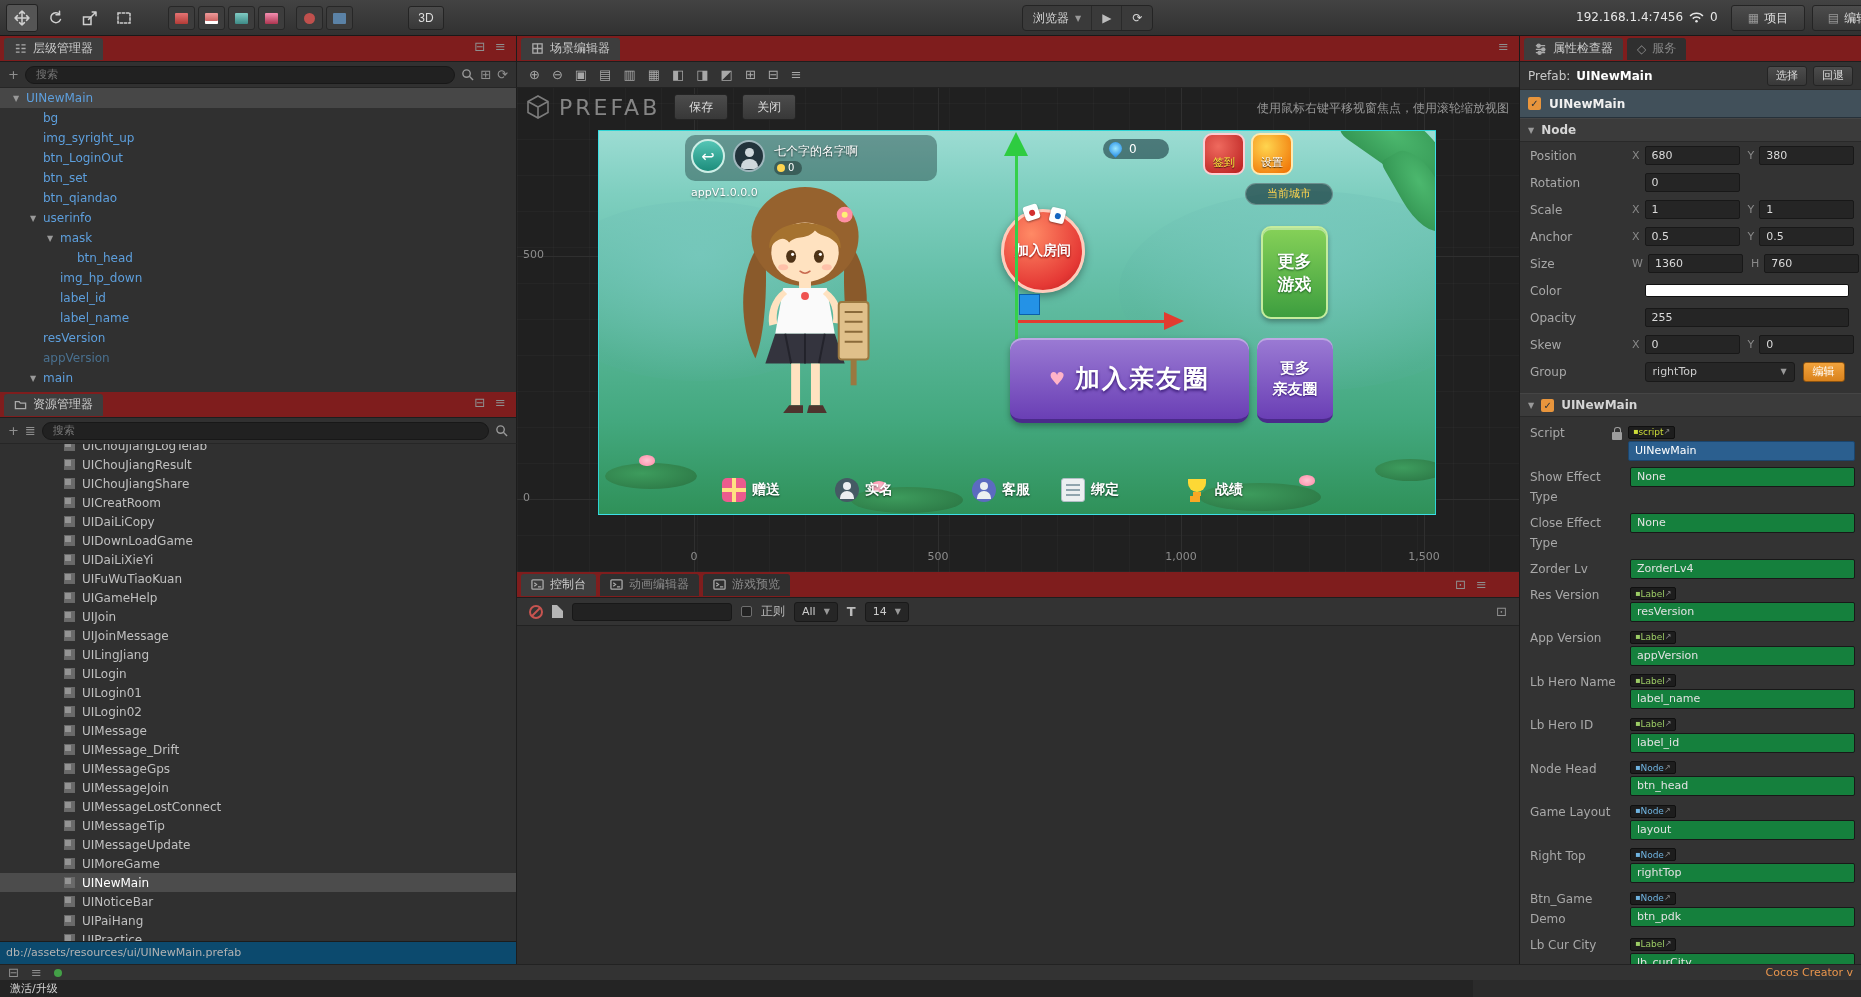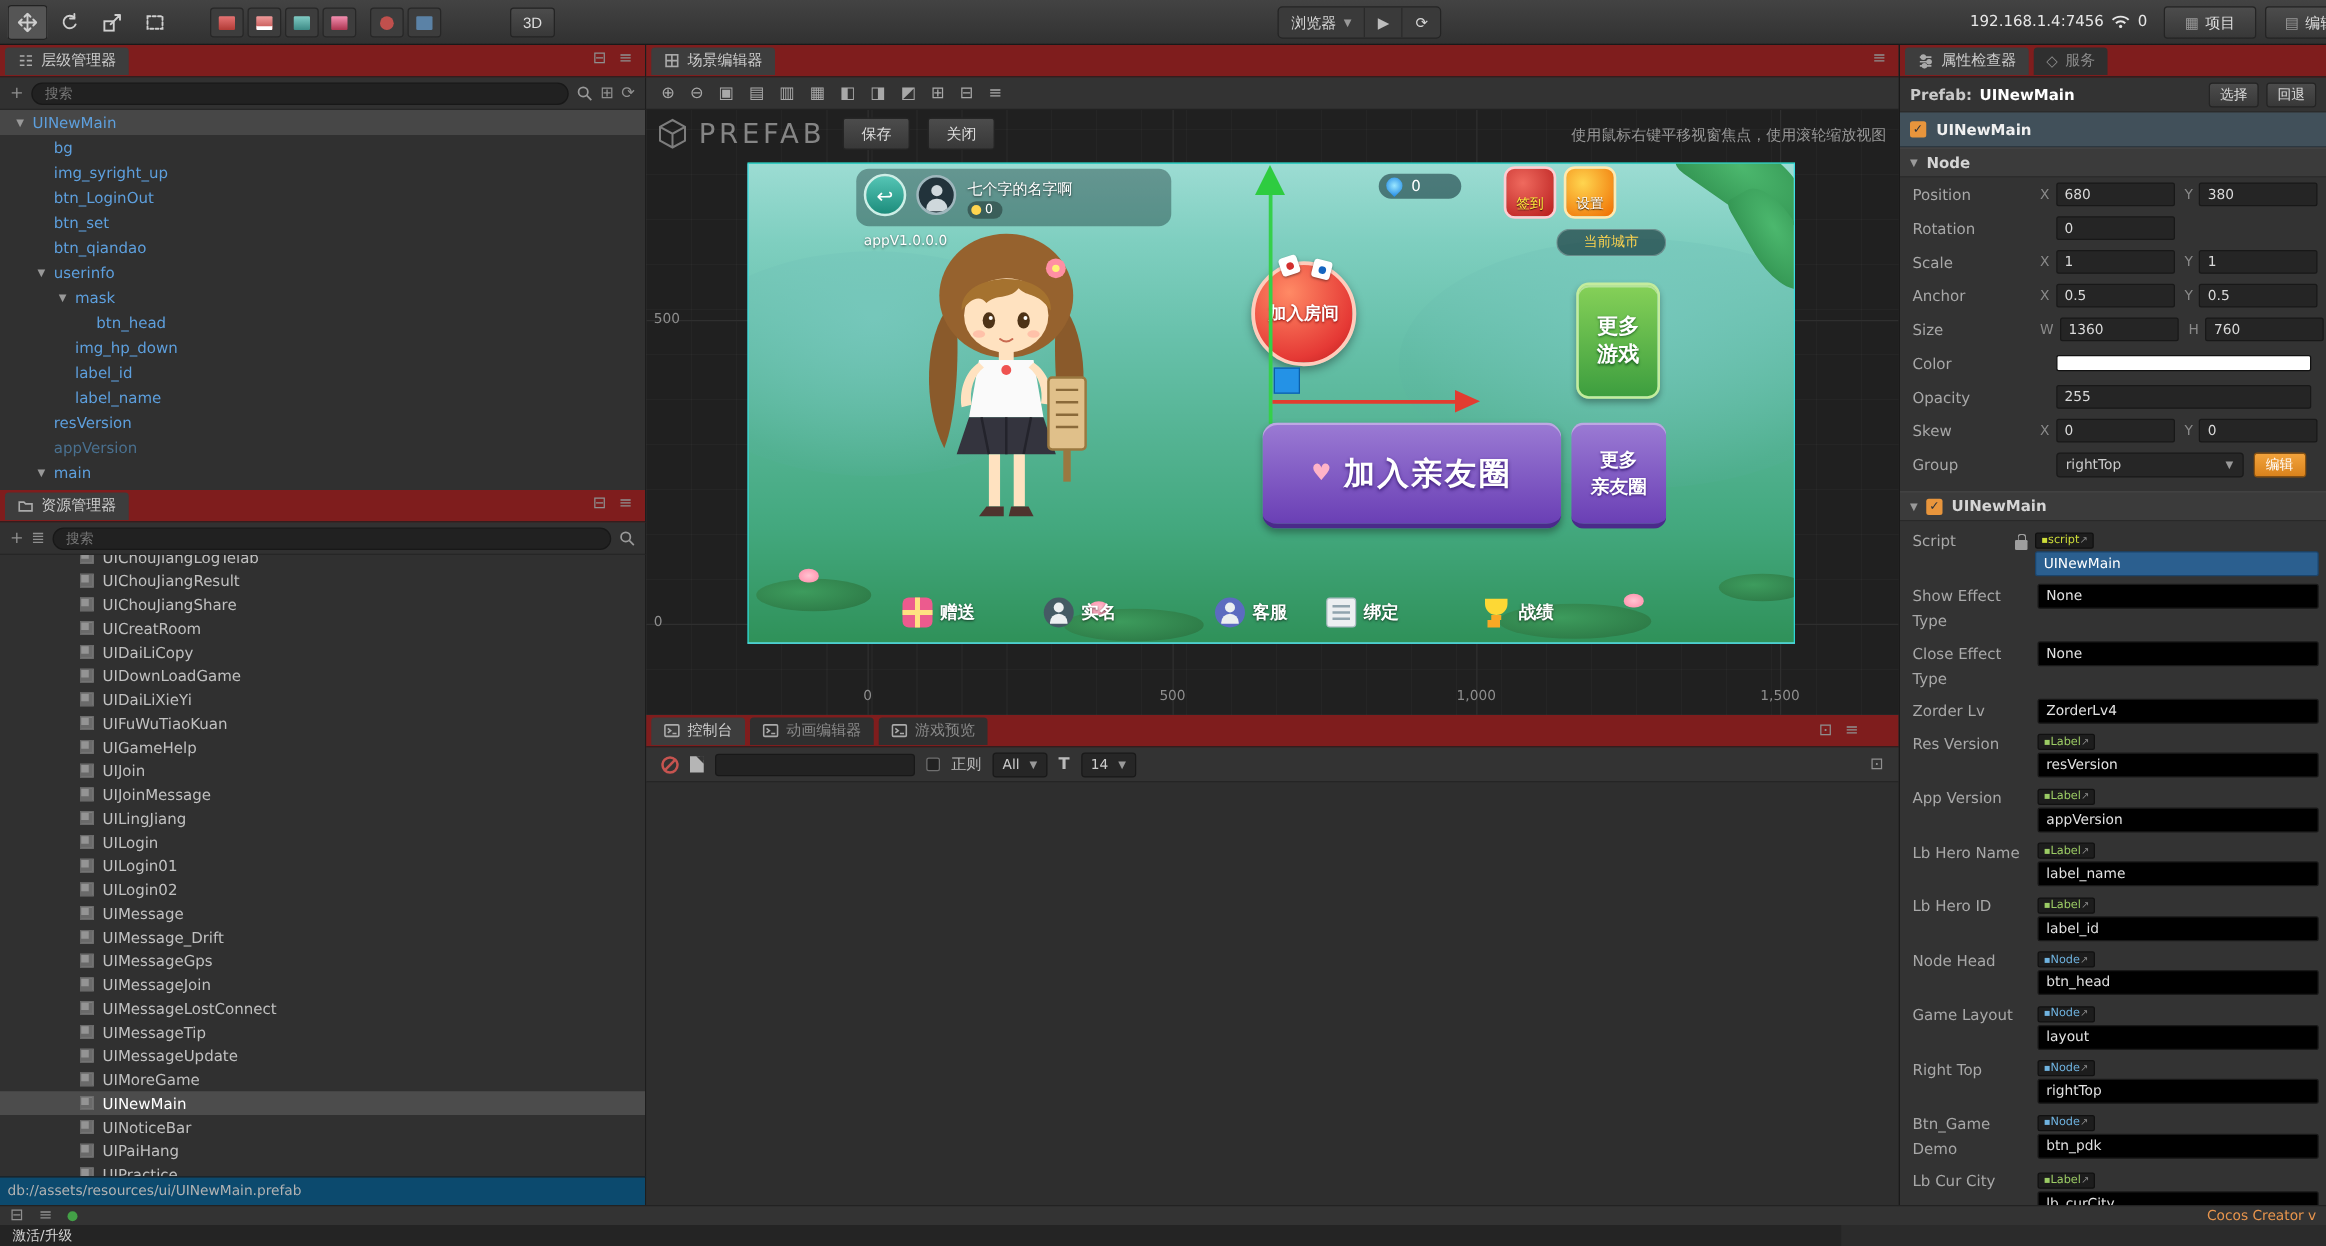--- a/index.html
+++ b/index.html
@@ -130,21 +130,21 @@
 .page-ic::before{content:"";position:absolute;right:0;top:0;border:3px solid #333;border-left-color:transparent;border-bottom-color:transparent}
 #console-input{width:160px;height:18px;background:#222;border:1px solid #181818;border-radius:3px;color:#ccc;outline:none;padding:0 6px;font-family:inherit}
 .cbx{width:11px;height:11px;background:#222;border:1px solid #6f6f6f;border-radius:2px}
 .selectbox{background:#262626;border:1px solid #191919;border-radius:3px;height:20px;display:inline-flex;align-items:center;gap:8px;padding:0 7px;color:#ccc;font-size:11px}
 .ticon{color:#bbb;font-weight:bold;font-size:13px}
 
 
 #inspector{position:absolute;left:1519px;top:36px;width:342px;height:928px;background:#333;border-left:1px solid #1a1a1a;overflow:hidden}
 #insp-prefab{height:28px;display:flex;align-items:center;gap:6px;padding:0 8px;border-bottom:1px solid #2a2a2a}
 #insp-prefab .pname{color:#fff;font-weight:bold}
-#insp-prefab .plabel{color:#c9c9c9;font-weight:bold}
+#insp-prefab .plabel{color:#c9c9c9;font-weight:normal}
 #insp-prefab .btn{height:20px;padding:0 8px;font-size:11px}
 #insp-root{height:28px;display:flex;align-items:center;gap:8px;padding:0 8px;background:#41505a;border-bottom:1px solid #26313a;color:#f0f0f0;font-weight:bold}
 .checkbox{width:13px;height:13px;background:#e8953c;border-radius:2px;color:#29313a;font-size:10px;line-height:13px;text-align:center;font-weight:bold;flex:none}
 .sect-head{height:24px;background:#3b3b3b;border-top:1px solid #454545;border-bottom:1px solid #292929;display:flex;align-items:center;gap:7px;padding-left:8px;color:#d5d5d5;font-weight:bold}
 .sect-arrow{font-size:8px;color:#9a9a9a}
 .node-row{height:27px;display:flex;align-items:center}
 .nlabel{width:104px;color:#a8a8a8;font-size:12px;padding-left:10px;flex:none}
 .axis{color:#8a8a8a;font-size:11px;margin:0 5px 0 8px}
 .fld{background:#252525;border:1px solid #181818;border-radius:2px;height:19px;line-height:17px;padding:0 6px;color:#dadada;font-size:11px;display:inline-block}
 .w95{width:95px}.w200{width:204px}
@@ -153,21 +153,21 @@
 #comp-rows{padding-top:2px}
 .comp-row{display:flex;align-items:flex-start;padding:4px 6px 2px 0;min-height:26px}
 .comp-row .row-label{width:110px;padding-left:10px;color:#a8a8a8;flex:none;font-size:12px;line-height:20px}
 .row-value{flex:1}
 .ref-badge{display:inline-flex;align-items:center;background:#1d1d1d;border:1px solid #101010;border-radius:2px;font-size:9px;color:#9ccc65;padding:0 4px;height:13px;line-height:12px;margin-bottom:2px}
 .ref-badge::before{content:"▪ ";font-size:8px}
 .ref-badge::after{content:" ↗";font-size:8px;color:#8a8a8a}
 .ref-badge:empty{display:none}
 .badge-node .ref-badge{color:#6fb3e0}
 .badge-script .ref-badge{color:#cddc39}
-.ref-value{display:block;background:#000000;border:1px solid #181818;border-radius:2px;height:20px;line-height:18px;padding:0 6px;color:#e2e2e2;font-size:11px}
+.ref-value{display:block;background:#15803d;border:1px solid #181818;border-radius:2px;height:20px;line-height:18px;padding:0 6px;color:#e2e2e2;font-size:11px}
 .ref-value:empty{display:none}
 .script-row .ref-value{background:#2b5f8f;border-color:#1b456d;color:#fff}
 .lock{display:none;width:10px;height:8px;background:#9e9e9e;border-radius:1px;position:relative;margin:9px 6px 0 -18px;flex:none}
 .lock::before{content:"";position:absolute;left:1.5px;top:-5px;width:5px;height:5px;border:1.5px solid #9e9e9e;border-bottom:none;border-radius:3px 3px 0 0}
 .script-row .lock{display:block}
 
 
 #footer1{position:absolute;left:0;top:964px;width:1861px;height:16px;background:#333;border-top:1px solid #222;display:flex;align-items:center;gap:12px;padding:0 8px;font-size:11px}
 #footer1 .ver{margin-left:auto;color:#e8954d;white-space:nowrap}
 #footer2{position:absolute;left:0;top:980px;width:1473px;height:17px;background:#242424;display:flex;align-items:center;gap:10px;padding:0 10px;font-size:11px;color:#d5d5d5}

